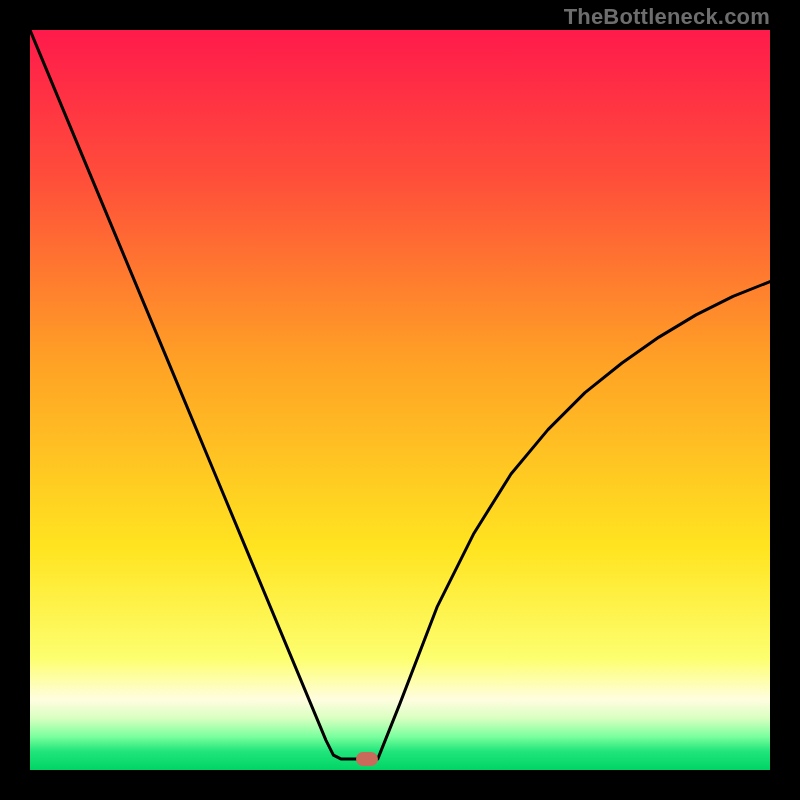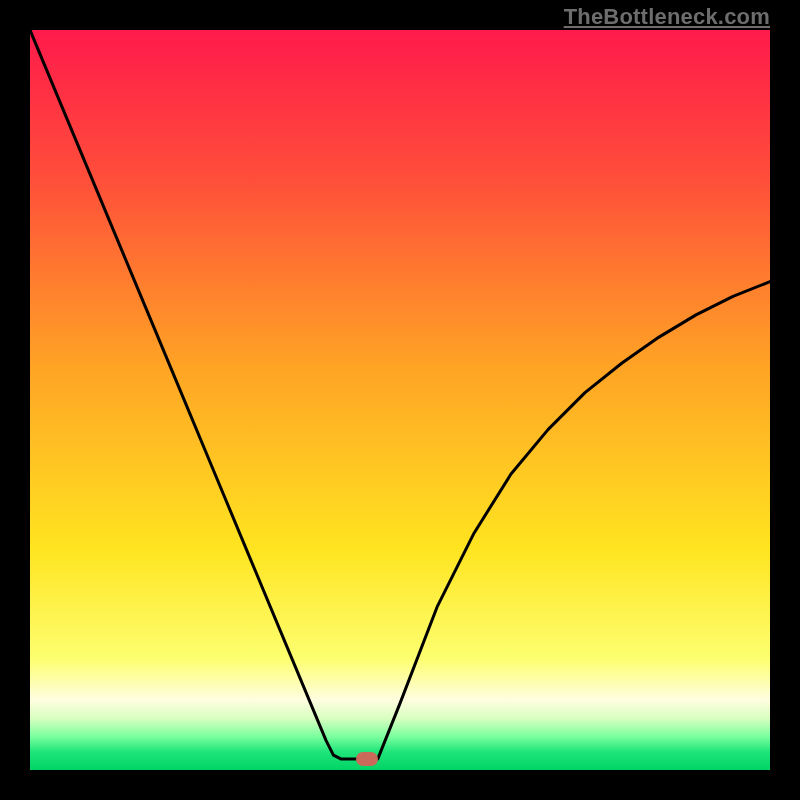--- a/index.html
+++ b/index.html
@@ -28,21 +28,20 @@
     
   }
   .watermark {
     position: absolute;
     top: 4px;
     right: 30px;
     font-size: 22px;
     font-weight: 600;
     color: #6d6d6d;
     letter-spacing: 0.2px;
-    text-decoration: underline;
   }
   .curve-svg {
     position: absolute;
     top: 0;
     left: 0;
     width: 740px;
     height: 740px;
   }
   .marker {
     position: absolute;

